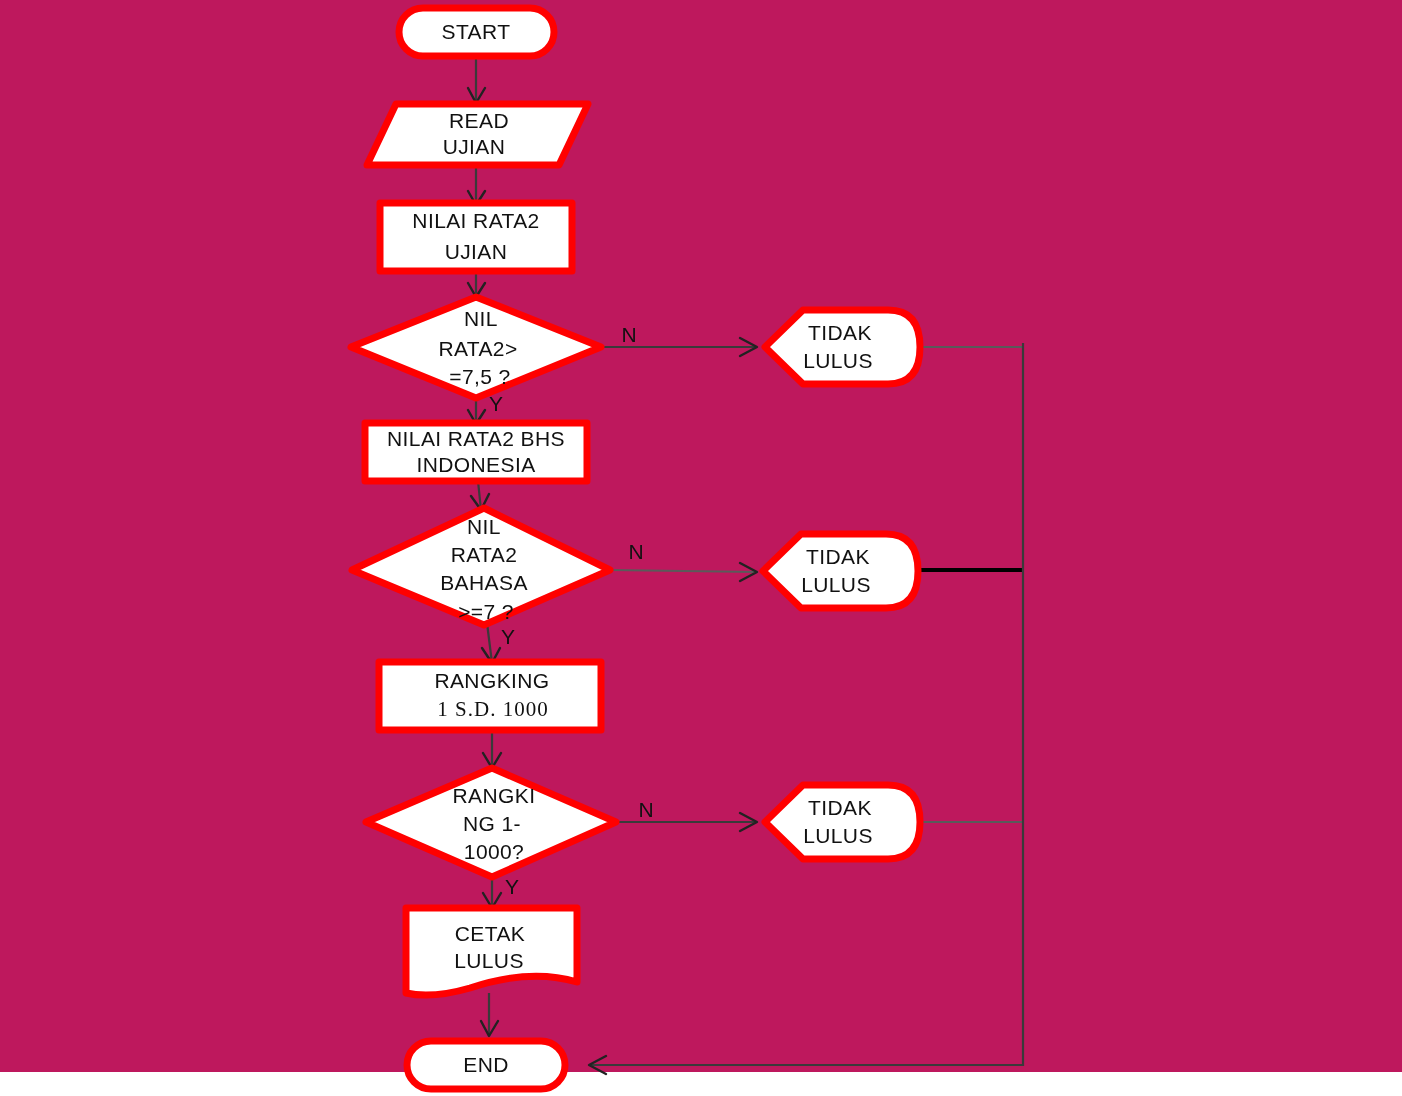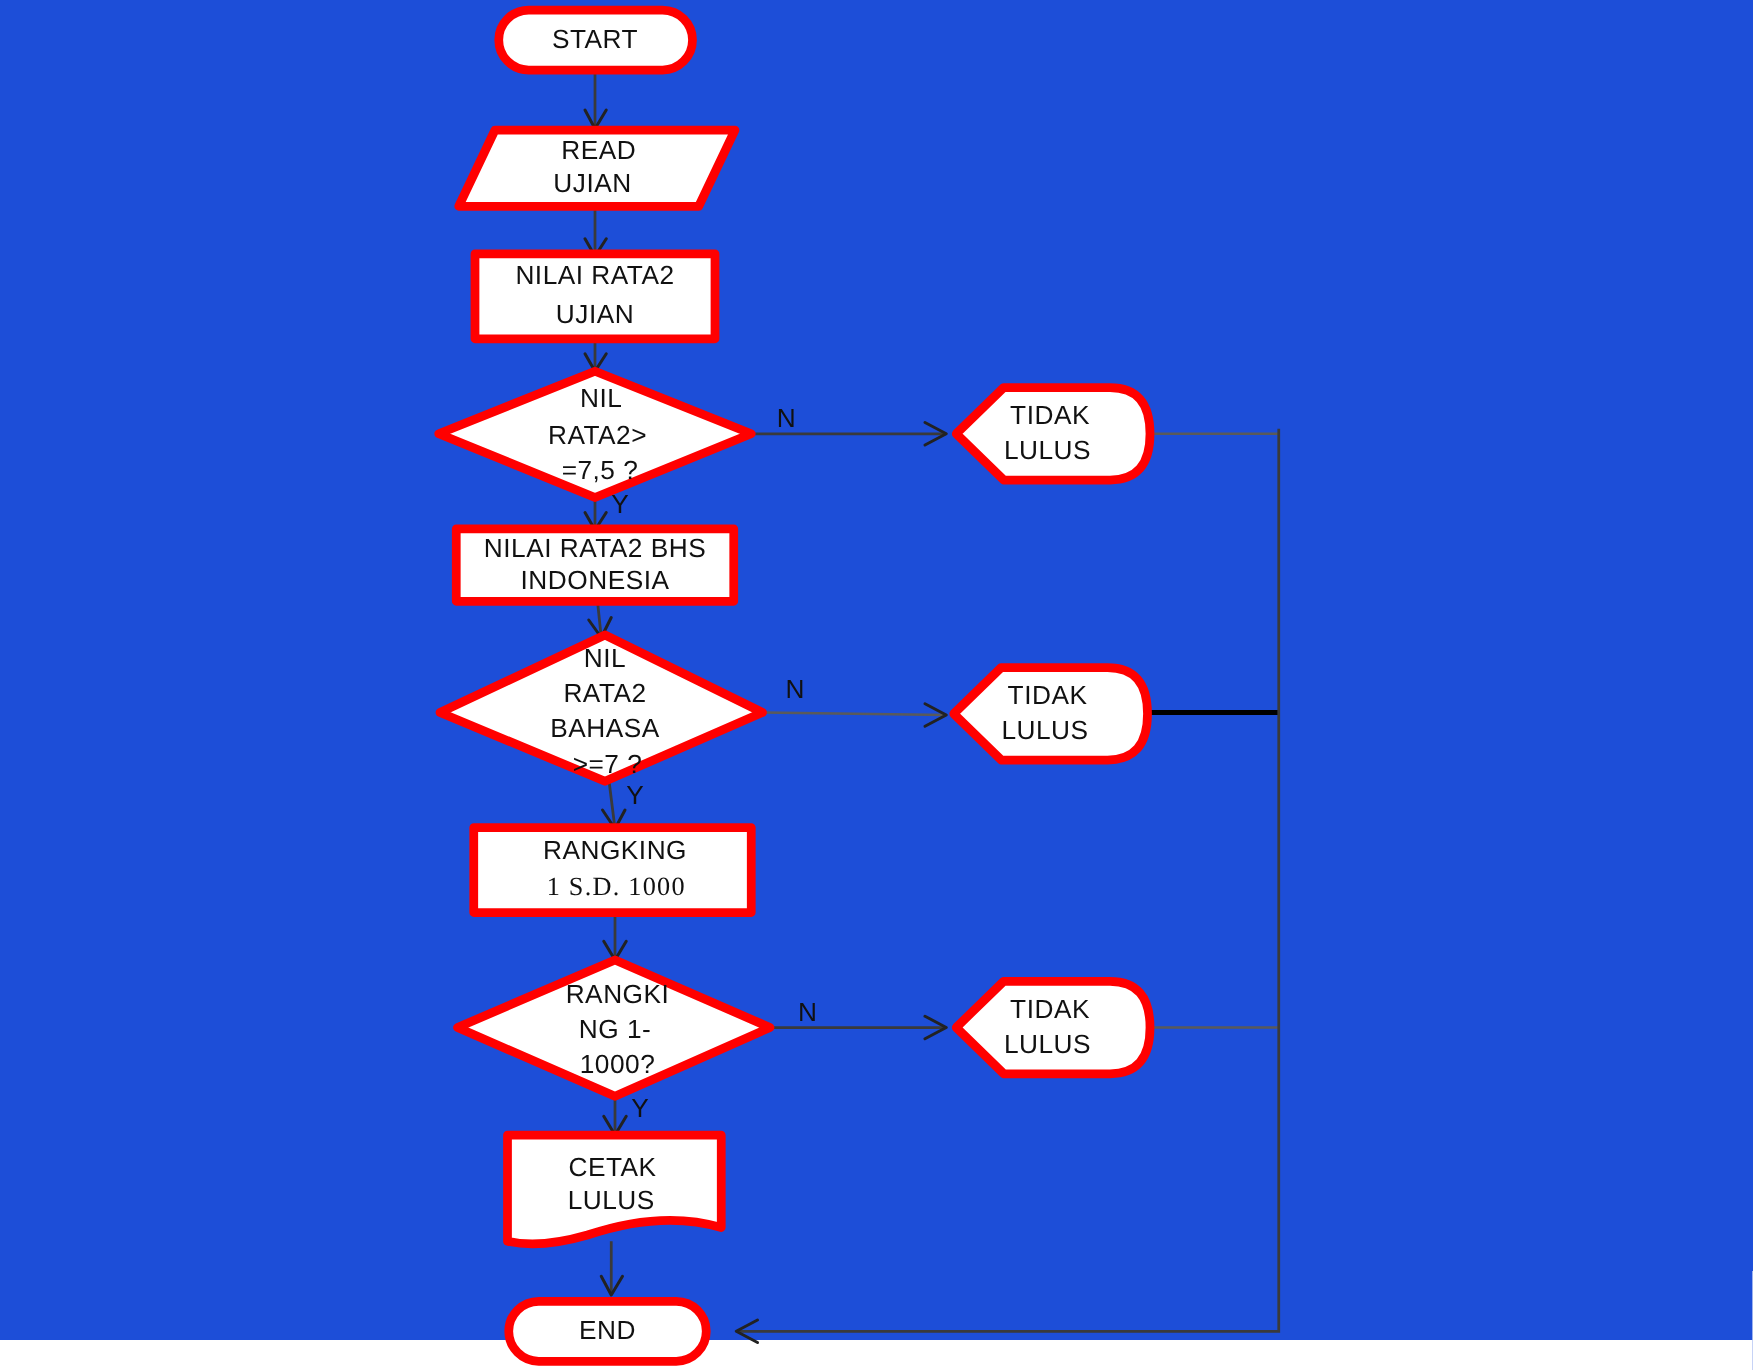--- a/index.html
+++ b/index.html
@@ -11,21 +11,21 @@
   body {
     width: 1402px;
     height: 1096px;
     font-family: "Liberation Sans", sans-serif;
     overflow: hidden;
   }
   #flow-root {
     position: relative;
     width: 1402px;
     height: 1072px;
-    background: #1d4ed8;
+    background: #be185d;
   }
   svg#flow-svg {
     position: absolute;
     left: 0;
     top: 0;
     width: 1402px;
     height: 1096px;
     display: block;
   }
   .shape-outline {

